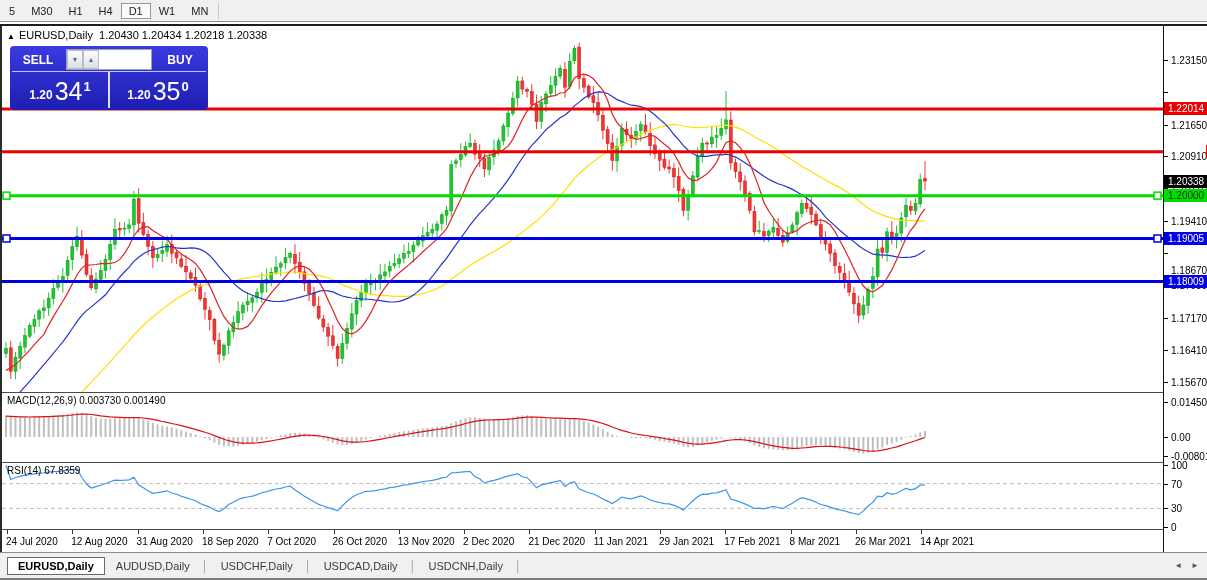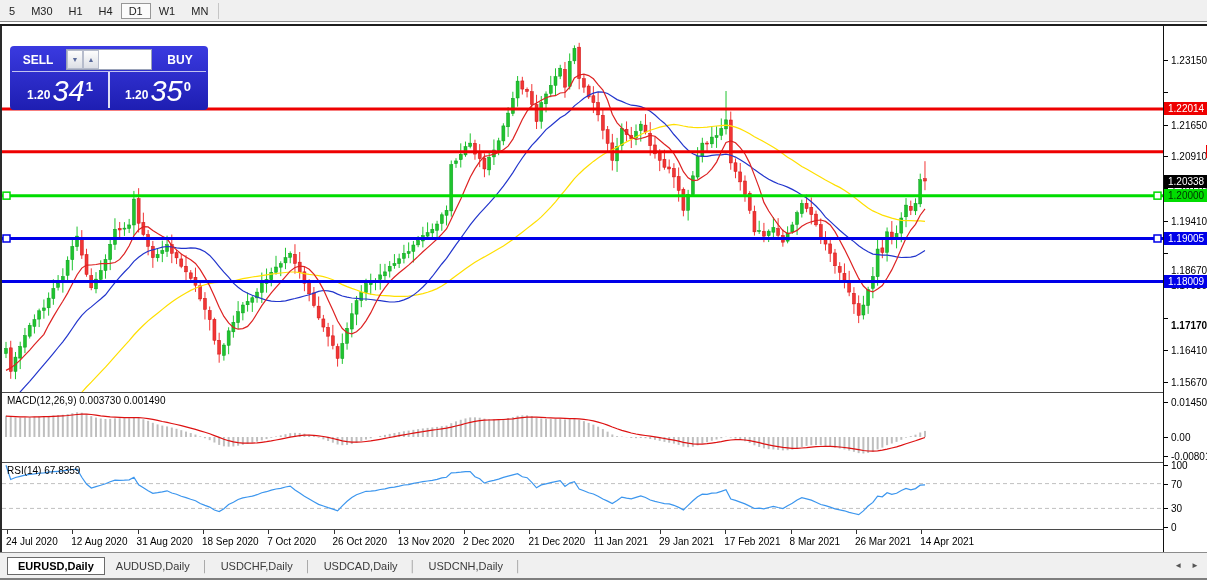--- a/index.html
+++ b/index.html
@@ -51,21 +51,21 @@
   .tp-arrow{width:16px;display:flex;align-items:center;justify-content:center;
             background:linear-gradient(#fdfdfd,#dcdfe6);border:1px solid #b6bccc;cursor:pointer;}
   .tp-arrow span{font-size:7px;color:#5a6a9a;}
   .tp-vol{flex:1;border:0;outline:0;text-align:right;font-size:13px;padding-right:5px;color:#000;
           font-family:"Liberation Sans",sans-serif;min-width:0;}
   .tp-row2{display:flex;height:36px;}
   .tp-price{flex:1;display:flex;align-items:flex-end;justify-content:center;color:#fff;
             padding-bottom:2px;cursor:pointer;}
   .tp-price + .tp-price{border-left:2px solid rgba(255,255,255,.85);}
   .tp-small{font-size:12px;font-weight:700;margin-right:2px;margin-bottom:4px;}
-  .tp-big{font-size:29px;line-height:29px;font-weight:400;font-style:italic;}
+  .tp-big{font-size:25px;line-height:29px;font-weight:400;}
   .tp-sup{font-size:13px;font-weight:700;transform:translateY(-12px);margin-left:1px;}
 </style>
 </head>
 <body>
 
 <div class="stage">
 
   <div class="tf-toolbar">
       <div class="tf-item">5</div>
       <div class="tf-item">M30</div>
@@ -684,20 +684,23 @@
           <path d="M4.0 23.2 L 8.7 23.4 L 13.5 23.6 L 18.2 23.8 L 22.9 23.9 L 27.7 24.0 L 32.4 23.9 L 37.2 23.8 L 41.9 23.7 L 46.6 23.6 L 51.4 23.3 L 56.1 23.1 L 60.8 22.8 L 65.6 22.5 L 70.3 22.0 L 75.1 21.5 L 79.8 21.1 L 84.5 21.1 L 89.3 21.5 L 94.0 22.1 L 98.7 22.8 L 103.5 23.4 L 108.2 23.9 L 113.0 24.2 L 117.7 24.4 L 122.4 24.6 L 127.2 24.7 L 131.9 24.6 L 136.6 24.7 L 141.4 25.0 L 146.1 25.6 L 150.8 26.4 L 155.6 27.4 L 160.3 28.5 L 165.1 29.4 L 169.8 30.5 L 174.5 31.5 L 179.3 32.7 L 184.0 33.8 L 188.7 35.1 L 193.5 36.4 L 198.2 37.8 L 203.0 39.3 L 207.7 40.8 L 212.4 42.6 L 217.2 44.4 L 221.9 46.2 L 226.6 47.7 L 231.4 48.9 L 236.1 49.6 L 240.8 50.1 L 245.6 50.2 L 250.3 50.1 L 255.1 49.8 L 259.8 49.3 L 264.5 48.7 L 269.3 47.9 L 274.0 47.0 L 278.7 46.1 L 283.5 45.1 L 288.2 44.1 L 293.0 43.3 L 297.7 42.6 L 302.4 42.2 L 307.2 42.1 L 311.9 42.3 L 316.6 42.8 L 321.4 43.5 L 326.1 44.4 L 330.9 45.5 L 335.6 46.7 L 340.3 47.8 L 345.1 48.6 L 349.8 49.1 L 354.5 49.2 L 359.3 49.0 L 364.0 48.5 L 368.7 47.9 L 373.5 47.1 L 378.2 46.3 L 383.0 45.4 L 387.7 44.5 L 392.4 43.6 L 397.2 42.7 L 401.9 41.8 L 406.6 41.0 L 411.4 40.1 L 416.1 39.3 L 420.9 38.6 L 425.6 37.8 L 430.3 37.1 L 435.1 36.5 L 439.8 35.8 L 444.5 35.2 L 449.3 34.2 L 454.0 33.0 L 458.8 31.8 L 463.5 30.5 L 468.2 29.3 L 473.0 28.3 L 477.7 27.6 L 482.4 27.2 L 487.2 27.0 L 491.9 26.8 L 496.6 26.7 L 501.4 26.5 L 506.1 26.2 L 510.9 25.8 L 515.6 25.2 L 520.3 24.6 L 525.1 24.2 L 529.8 24.0 L 534.5 24.1 L 539.3 24.4 L 544.0 24.7 L 548.8 24.9 L 553.5 25.1 L 558.2 25.2 L 563.0 25.4 L 567.7 25.6 L 572.4 25.6 L 577.2 25.8 L 581.9 26.3 L 586.7 27.0 L 591.4 27.9 L 596.1 29.1 L 600.9 30.5 L 605.6 32.1 L 610.3 34.0 L 615.1 35.8 L 619.8 37.4 L 624.5 38.7 L 629.3 40.0 L 634.0 41.0 L 638.8 41.8 L 643.5 42.5 L 648.2 43.2 L 653.0 43.9 L 657.7 44.7 L 662.4 45.5 L 667.2 46.4 L 671.9 47.2 L 676.7 48.2 L 681.4 49.3 L 686.1 50.2 L 690.9 50.9 L 695.6 51.2 L 700.3 51.1 L 705.1 50.7 L 709.8 50.1 L 714.6 49.4 L 719.3 48.6 L 724.0 47.6 L 728.8 47.0 L 733.5 46.7 L 738.2 46.7 L 743.0 47.0 L 747.7 47.6 L 752.4 48.6 L 757.2 49.6 L 761.9 50.8 L 766.7 51.9 L 771.4 52.8 L 776.1 53.6 L 780.9 54.4 L 785.6 54.9 L 790.3 55.3 L 795.1 55.3 L 799.8 55.0 L 804.6 54.6 L 809.3 54.1 L 814.0 53.7 L 818.8 53.5 L 823.5 53.4 L 828.2 53.4 L 833.0 53.7 L 837.7 54.0 L 842.4 54.5 L 847.2 55.1 L 851.9 55.9 L 856.7 56.7 L 861.4 57.5 L 866.1 58.0 L 870.9 58.1 L 875.6 57.8 L 880.3 57.1 L 885.1 56.1 L 889.8 55.0 L 894.6 53.8 L 899.3 52.4 L 904.0 50.8 L 908.8 49.3 L 913.5 47.8 L 918.2 46.1 L 923.0 44.5" fill="none" stroke="#dd1111" stroke-width="1.2"></path>
         </svg>
       <div class="pane-sep" style="top:436px;"></div>
       <svg id="rsi-svg" class="pane-svg" width="1161" height="66" style="top:437px;">
           <line x1="0" y1="20.599999999999998" x2="1161" y2="20.599999999999998" stroke="#c0c0c0" stroke-width="1" stroke-dasharray="4 3"></line>
           <line x1="0" y1="45.4" x2="1161" y2="45.4" stroke="#c0c0c0" stroke-width="1" stroke-dasharray="4 3"></line>
           <path d="M4.0 2.2 L 8.7 16.5 L 13.5 14.5 L 18.2 13.3 L 22.9 12.2 L 27.7 11.3 L 32.4 10.8 L 37.2 10.1 L 41.9 9.9 L 46.6 9.2 L 51.4 8.6 L 56.1 8.3 L 60.8 7.9 L 65.6 7.1 L 70.3 6.5 L 75.1 6.1 L 79.8 14.3 L 84.5 21.0 L 89.3 25.0 L 94.0 23.6 L 98.7 22.3 L 103.5 20.7 L 108.2 18.8 L 113.0 17.2 L 117.7 17.4 L 122.4 17.2 L 127.2 16.8 L 131.9 14.2 L 136.6 21.7 L 141.4 24.8 L 146.1 27.7 L 150.8 30.3 L 155.6 29.7 L 160.3 28.9 L 165.1 27.8 L 169.8 30.0 L 174.5 31.2 L 179.3 33.3 L 184.0 34.6 L 188.7 36.2 L 193.5 37.7 L 198.2 40.5 L 203.0 42.4 L 207.7 44.1 L 212.4 47.0 L 217.2 48.6 L 221.9 45.7 L 226.6 41.5 L 231.4 39.2 L 236.1 36.5 L 240.8 34.9 L 245.6 34.0 L 250.3 33.1 L 255.1 31.7 L 259.8 29.7 L 264.5 28.7 L 269.3 27.1 L 274.0 26.0 L 278.7 25.3 L 283.5 24.0 L 288.2 23.1 L 293.0 26.9 L 297.7 29.9 L 302.4 33.2 L 307.2 36.1 L 311.9 38.8 L 316.6 41.4 L 321.4 43.0 L 326.1 44.6 L 330.9 46.1 L 335.6 47.9 L 340.3 42.8 L 345.1 38.3 L 349.8 34.6 L 354.5 31.7 L 359.3 30.0 L 364.0 28.3 L 368.7 28.2 L 373.5 27.7 L 378.2 26.5 L 383.0 25.9 L 387.7 24.7 L 392.4 24.1 L 397.2 23.1 L 401.9 22.0 L 406.6 21.7 L 411.4 20.3 L 416.1 19.5 L 420.9 18.6 L 425.6 18.0 L 430.3 17.4 L 435.1 16.4 L 439.8 14.9 L 444.5 14.3 L 449.3 9.8 L 454.0 9.6 L 458.8 9.2 L 463.5 8.7 L 468.2 8.5 L 473.0 13.7 L 477.7 15.8 L 482.4 20.1 L 487.2 18.3 L 491.9 17.3 L 496.6 16.1 L 501.4 14.4 L 506.1 13.2 L 510.9 11.9 L 515.6 10.7 L 520.3 13.8 L 525.1 14.7 L 529.8 19.4 L 534.5 24.8 L 539.3 21.9 L 544.0 20.8 L 548.8 19.7 L 553.5 18.6 L 558.2 17.6 L 563.0 23.4 L 567.7 20.1 L 572.4 18.7 L 577.2 26.0 L 581.9 27.8 L 586.7 29.8 L 591.4 31.0 L 596.1 33.3 L 600.9 36.0 L 605.6 38.1 L 610.3 40.6 L 615.1 37.6 L 619.8 34.1 L 624.5 35.2 L 629.3 35.9 L 634.0 34.4 L 638.8 32.9 L 643.5 34.5 L 648.2 37.0 L 653.0 38.4 L 657.7 39.5 L 662.4 40.6 L 667.2 40.9 L 671.9 42.3 L 676.7 44.4 L 681.4 46.9 L 686.1 42.4 L 690.9 37.8 L 695.6 33.7 L 700.3 31.2 L 705.1 31.3 L 709.8 30.1 L 714.6 29.8 L 719.3 28.4 L 724.0 26.8 L 728.8 36.0 L 733.5 37.4 L 738.2 39.1 L 743.0 40.9 L 747.7 43.1 L 752.4 45.5 L 757.2 45.2 L 761.9 45.9 L 766.7 44.5 L 771.4 43.4 L 776.1 44.5 L 780.9 45.5 L 785.6 42.7 L 790.3 40.3 L 795.1 37.0 L 799.8 34.7 L 804.6 35.8 L 809.3 37.1 L 814.0 39.2 L 818.8 41.5 L 823.5 42.6 L 828.2 44.1 L 833.0 45.9 L 837.7 46.8 L 842.4 47.8 L 847.2 49.3 L 851.9 50.5 L 856.7 51.7 L 861.4 47.9 L 866.1 43.0 L 870.9 39.4 L 875.6 33.1 L 880.3 33.8 L 885.1 29.8 L 889.8 31.4 L 894.6 30.3 L 899.3 27.5 L 904.0 25.5 L 908.8 26.8 L 913.5 25.6 L 918.2 22.2 L 923.0 21.9" fill="none" stroke="#3c96ee" stroke-width="1.2"></path>
         </svg>
       <div class="pane-sep" style="top:503px;"></div>
 
+      <div class="chart-title">
+        <span class="arrow">▲</span><span>EURUSD,Daily</span>&nbsp;&nbsp;<span>1.20430 1.20434 1.20218 1.20338</span>
+      </div>
 
       <div class="trade-panel">
         <div class="tp-row1">
           <div class="tp-btn">
             <span>SELL</span>
           </div>
           <div class="tp-spin">
             <div class="tp-arrow">
               <span>▼</span>
             </div>
@@ -778,21 +781,21 @@
         <div class="ax-label" style="top: 125.468px;">1.20910</div>
         <div class="ax-tick" style="top: 162.332px;"></div>
         <div class="ax-label" style="top: 157.332px;">1.20170</div>
         <div class="ax-tick" style="top: 195.056px;"></div>
         <div class="ax-label" style="top: 190.056px;">1.19410</div>
         <div class="ax-tick" style="top: 226.92px;"></div>
         <div class="ax-label" style="top: 239px;">1.18670</div>
         <div class="ax-tick" style="top: 258.784px;"></div>
         <div class="ax-label" style="top: 253.784px;">1.17930</div>
         <div class="ax-tick" style="top: 291.508px;"></div>
-        <div class="ax-label" style="top: 294px; font-weight: bold;">1.17170</div>
+        <div class="ax-label" style="top: 287px;">1.17170</div>
         <div class="ax-tick" style="top: 324.233px;"></div>
         <div class="ax-label" style="top: 319.233px;">1.16410</div>
         <div class="ax-tick" style="top: 356.096px;"></div>
         <div class="ax-label" style="top: 351.096px;">1.15670</div>
         <div class="ax-tick" style="top: 376.496px;"></div>
         <div class="ax-label" style="top: 371.496px;">0.014509</div>
         <div class="ax-tick" style="top: 411.017px;"></div>
         <div class="ax-label" style="top: 406.017px;">0.00</div>
         <div class="ax-tick" style="top: 430.092px;"></div>
         <div class="ax-label" style="top: 425.092px;">-0.008017</div>

